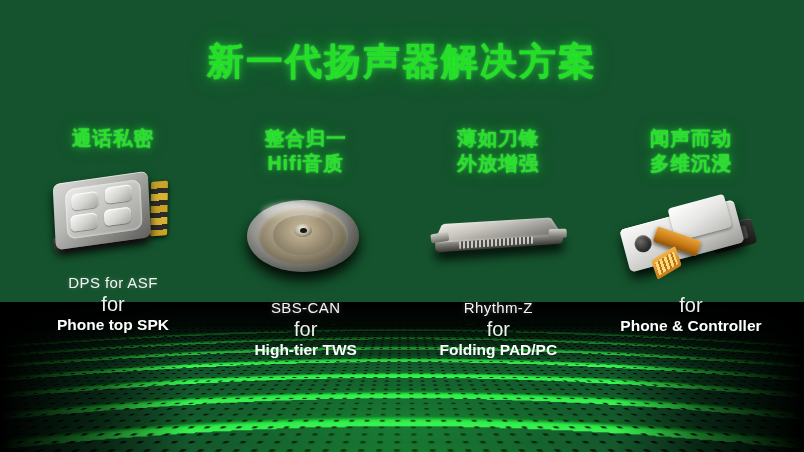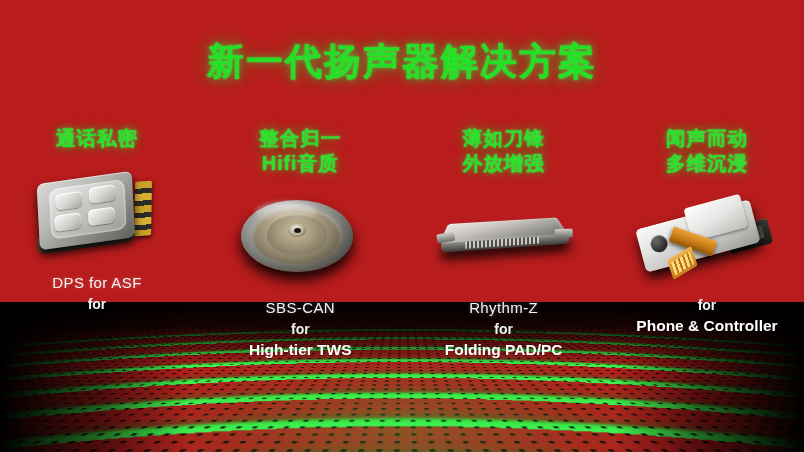--- a/index.html
+++ b/index.html
@@ -8,21 +8,21 @@
     padding: 0;
     background: #000;
   }
   body {
     font-family: "Liberation Sans", "DejaVu Sans", sans-serif;
   }
   #slide {
     position: relative;
     width: 804px;
     height: 452px;
-    background: #b91c1c;
+    background: #14532d;
     overflow: hidden;
   }
 
   
   .ripple-stage {
     position: absolute;
     left: 0;
     bottom: 0;
     width: 804px;
     height: 150px;
@@ -122,21 +122,21 @@
   
   .columns {
     position: absolute;
     top: 126px;
     left: 0;
     width: 804px;
     height: 270px;
     display: flex;
     align-items: flex-start;
     justify-content: space-between;
-    padding: 0 2px;
+    padding: 0 18px;
     box-sizing: border-box;
   }
   .col {
     width: 190px;
     display: flex;
     flex-direction: column;
     align-items: center;
   }
 
   .headline {
@@ -422,23 +422,23 @@
   }
   .cap-name {
     font-size: 15px;
     line-height: 24px;
     font-weight: 400;
     letter-spacing: 0.4px;
     white-space: nowrap;
     text-shadow: 0 0 4px rgba(255,255,255,0.25);
   }
   .cap-for {
-    font-size: 14px;
+    font-size: 20px;
     line-height: 19px;
-    font-weight: 700;
+    font-weight: 400;
     color: #efefef;
   }
   .cap-target {
     font-size: 15.5px;
     line-height: 21px;
     font-weight: 700;
     color: #ffffff;
     white-space: nowrap;
   }
 </style>
@@ -477,20 +477,21 @@
               <div class="asf-slot s2"></div>
               <div class="asf-slot s3"></div>
               <div class="asf-slot s4"></div>
             </div>
           </div>
         </div>
       </div>
       <div class="caption">
         <div class="cap-name">DPS for ASF</div>
         <div class="cap-for">for</div>
+        <div class="cap-target">Phone top SPK</div>
       </div>
     </div>
 
     <div class="col">
       <div class="headline">
         <div>整合归一</div>
         <div>Hifi音质</div>
       </div>
       <div class="product">
         <div class="can-wrap">

